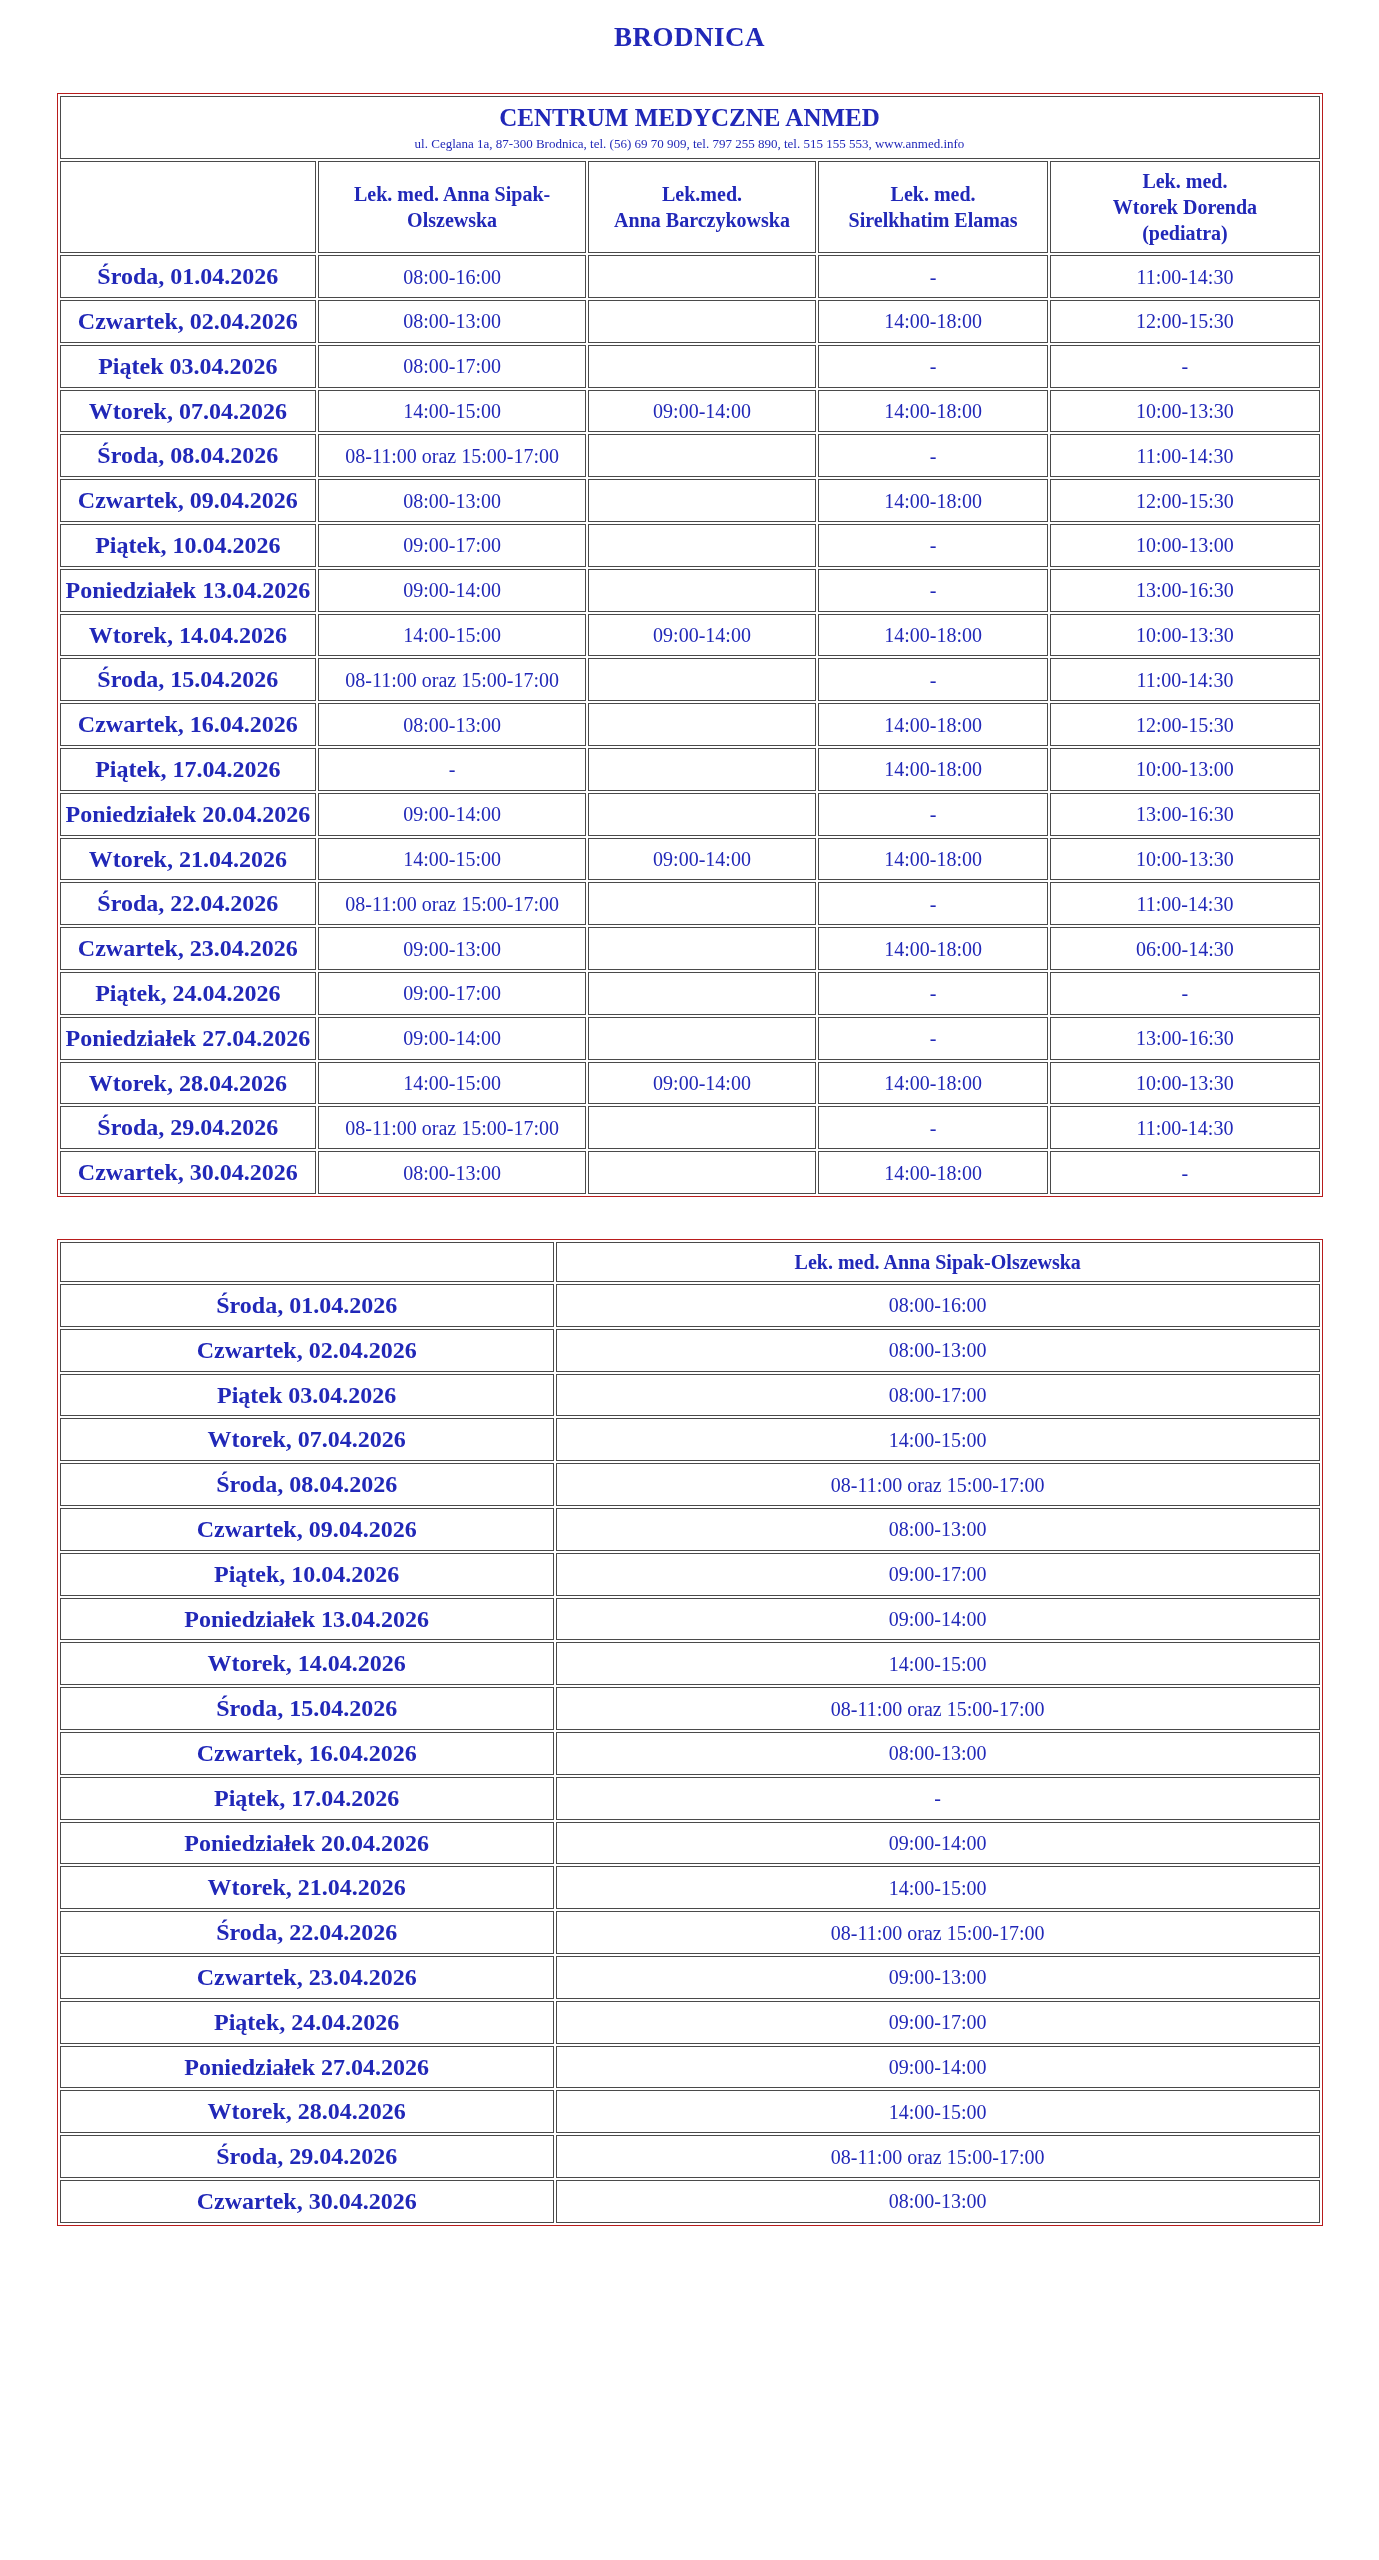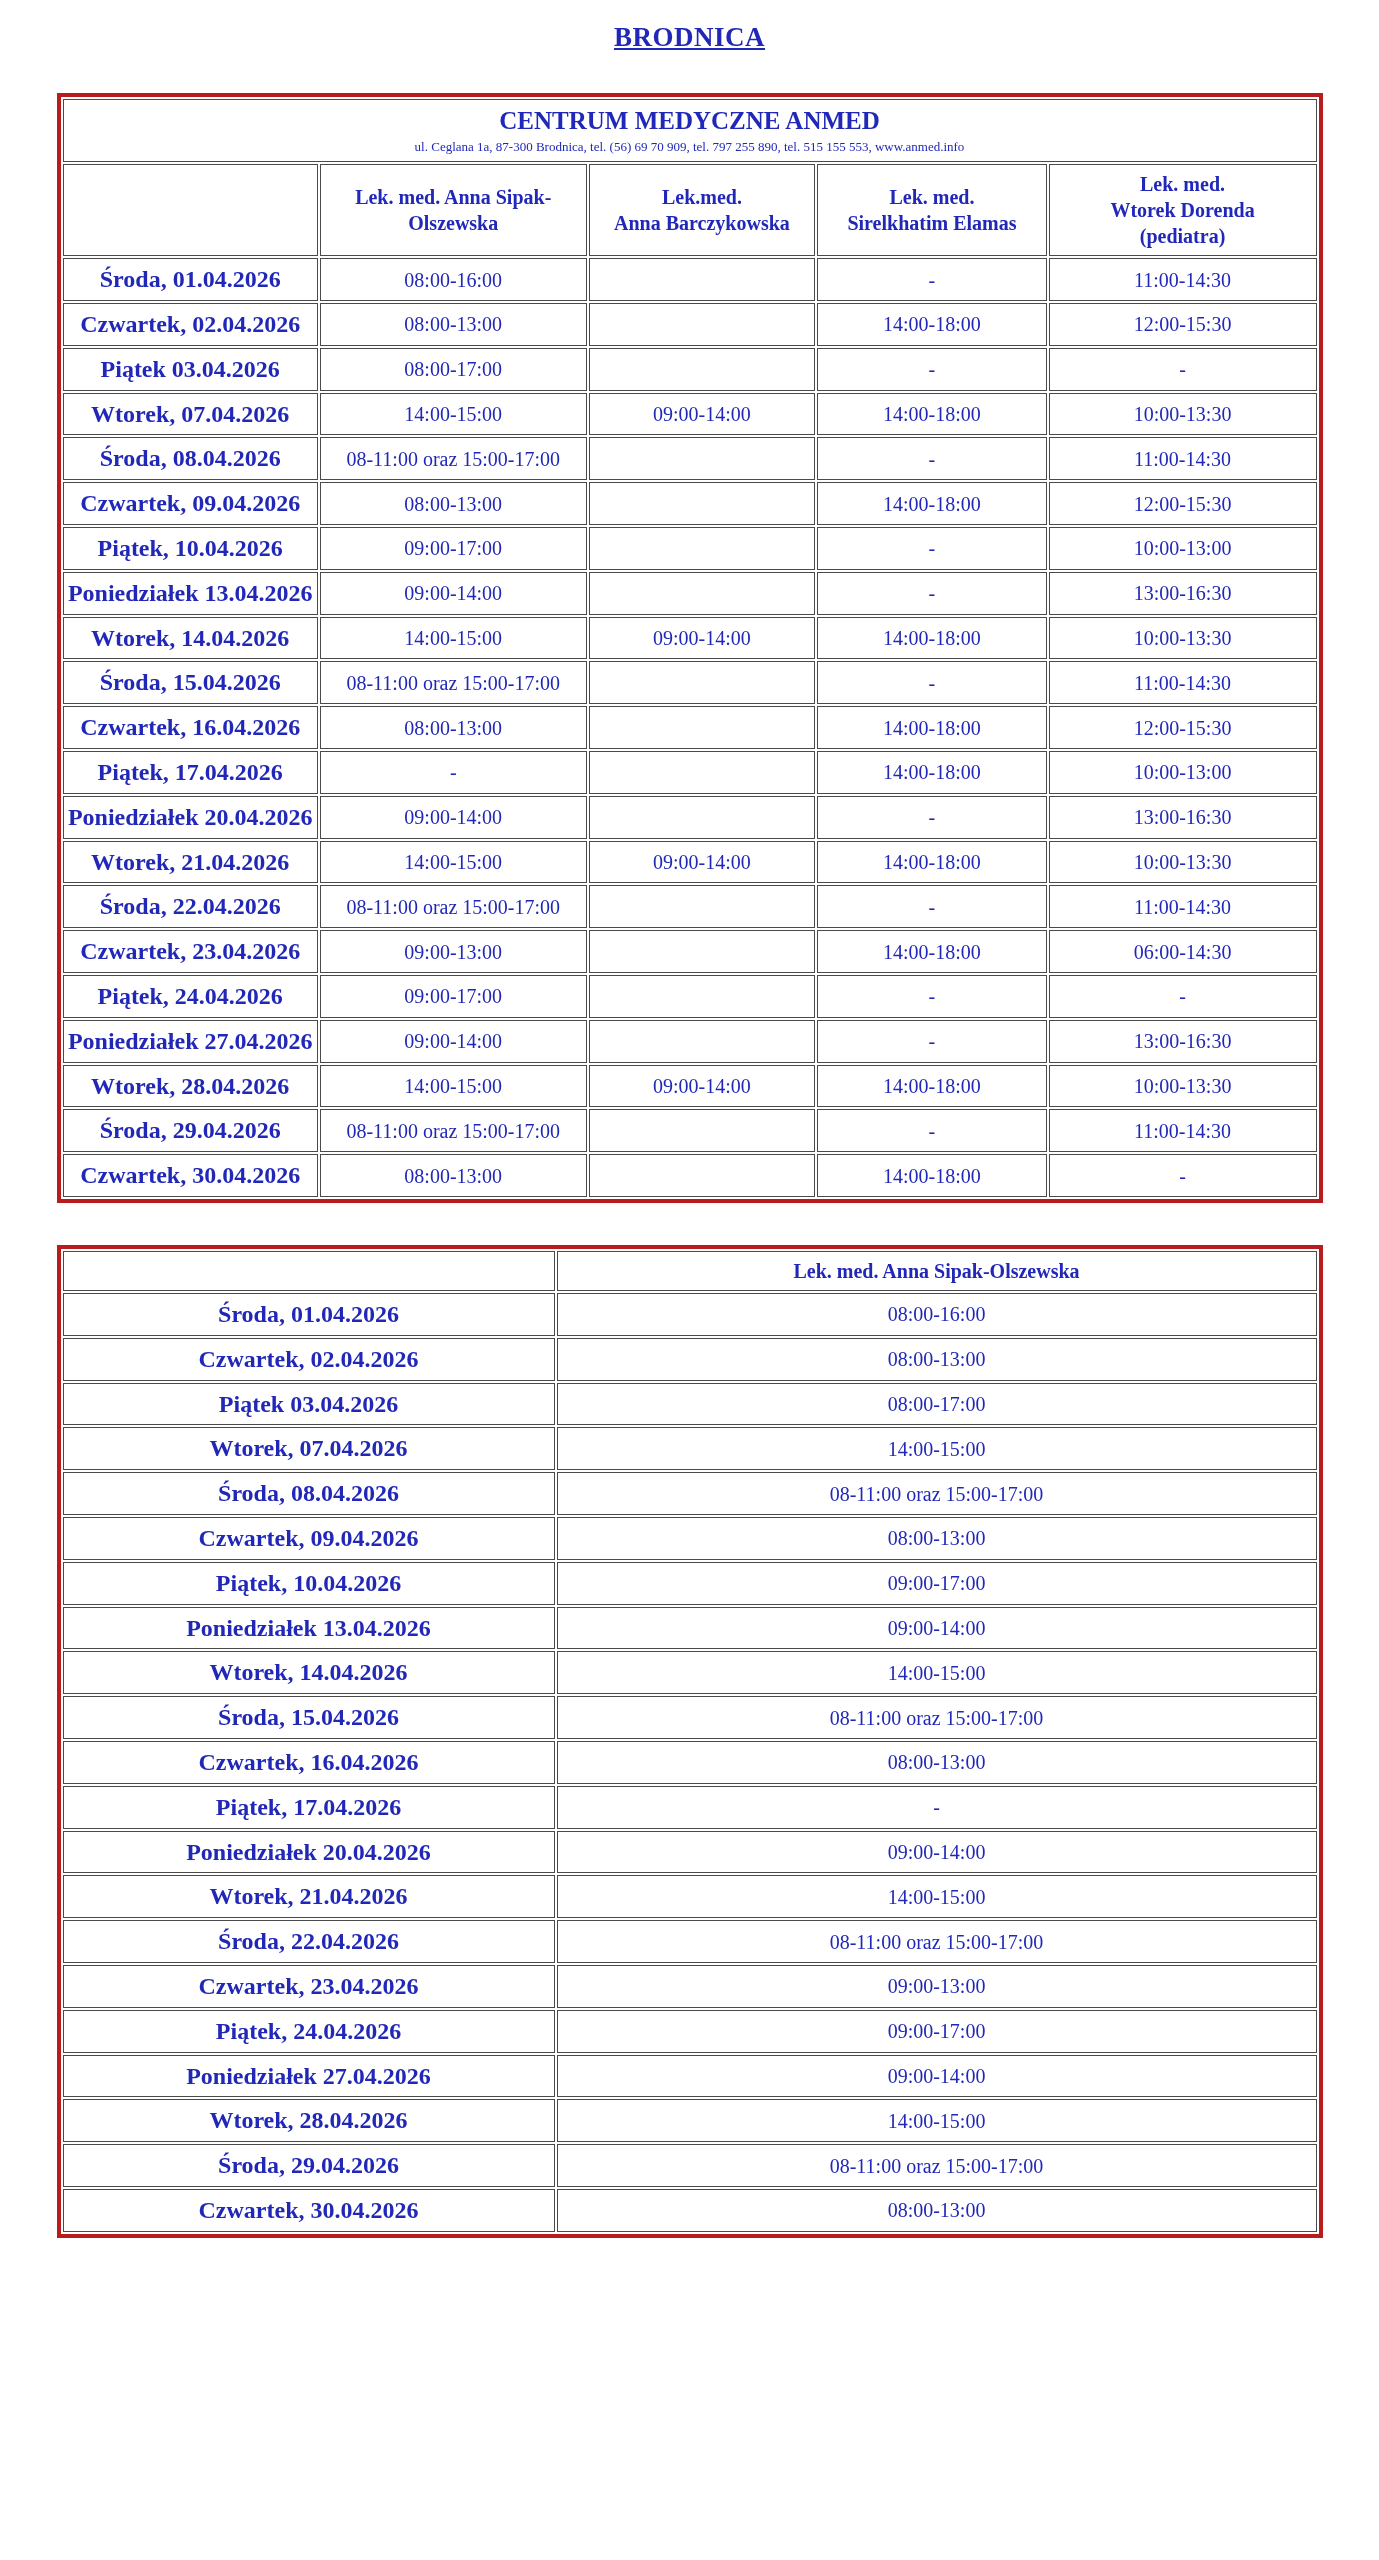--- a/index.html
+++ b/index.html
@@ -12,30 +12,29 @@
   .page {
     width: 1266px;
     margin: 0 auto;
     padding-top: 22px;
     padding-bottom: 40px;
   }
   .page-title {
     text-align: center;
     font-size: 27px;
     font-weight: bold;
-    text-decoration: underline;
     letter-spacing: 0.5px;
     margin: 0 0 40px 0;
   }
   table.sched {
     width: 100%;
     table-layout: fixed;
     border-collapse: separate;
     border-spacing: 2px;
-    border: 4px solid #b91c1c;
+    border: 1px solid #b91c1c;
     background: #ffffff;
   }
   table.sched td, table.sched th {
     border: 1px solid #4a4a4a;
     text-align: center;
     vertical-align: middle;
     padding: 6px 4px;
     overflow: hidden;
   }
   td.facility-cell {

